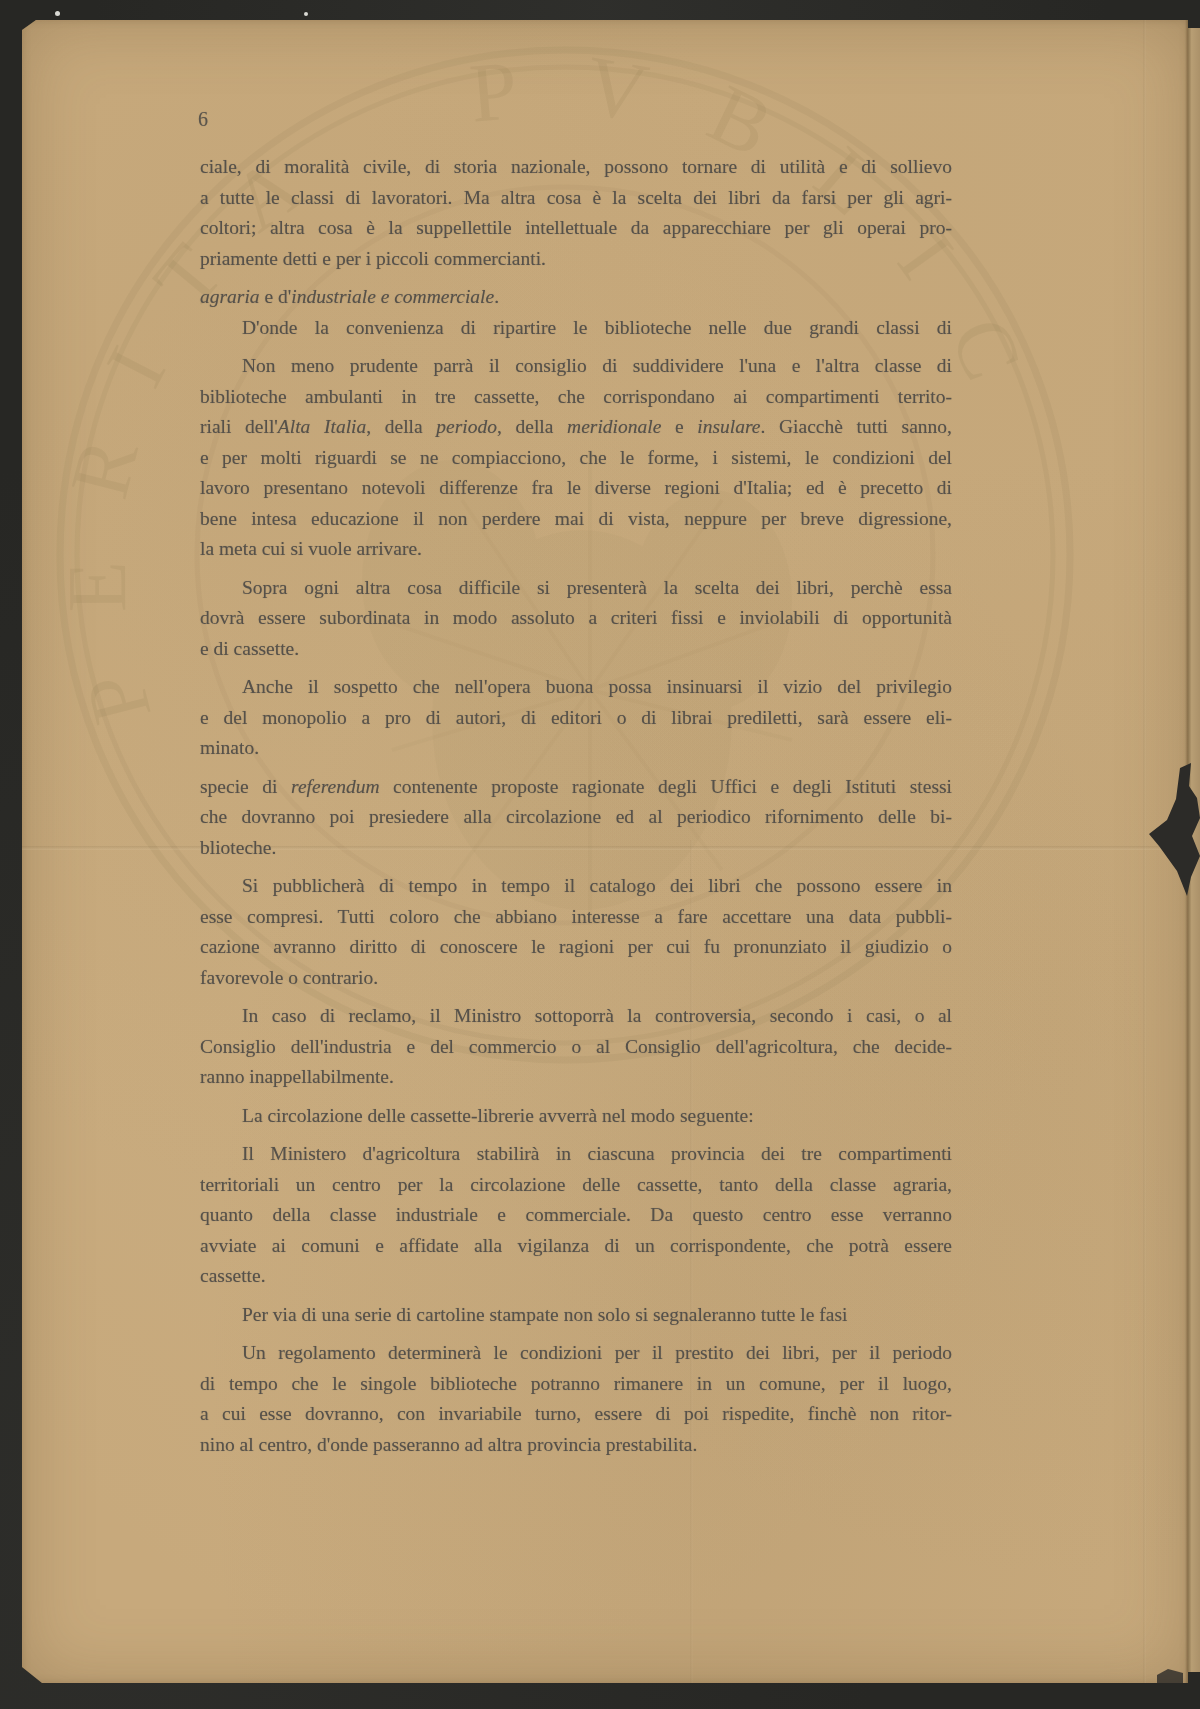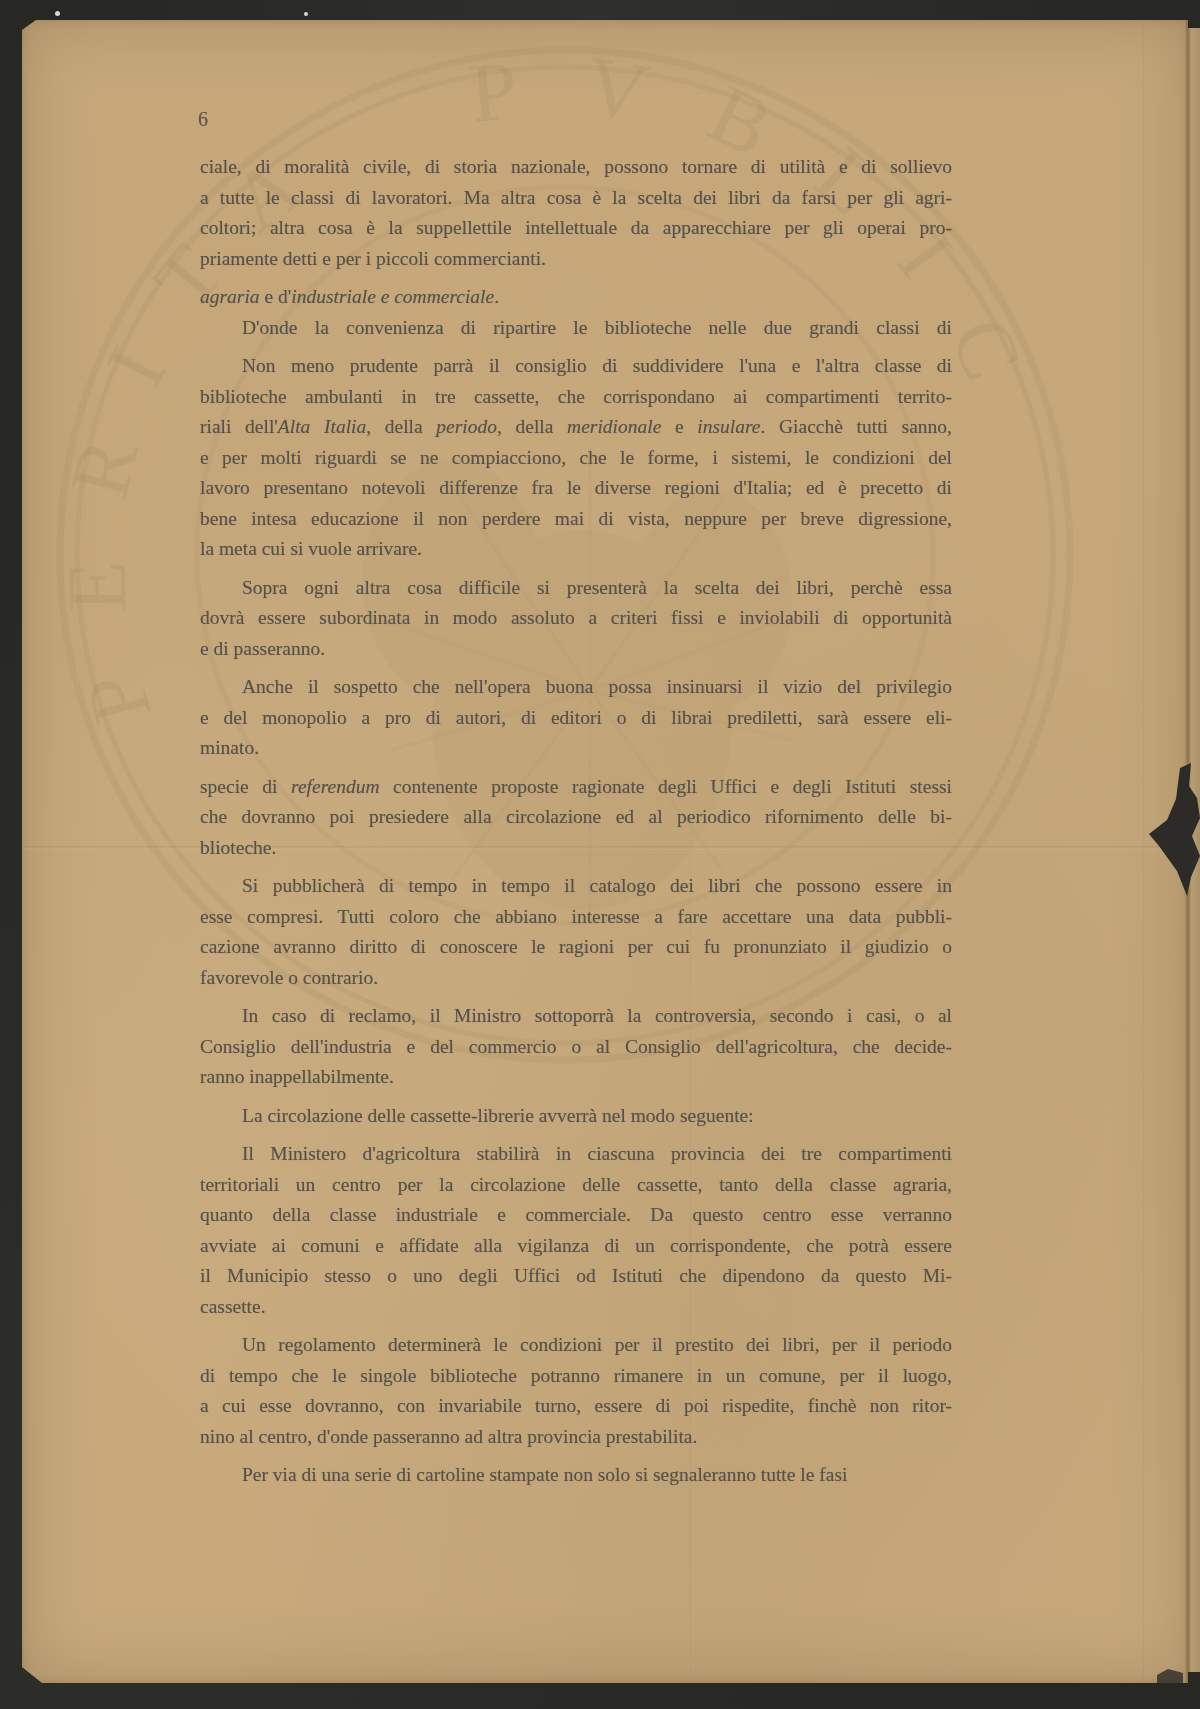--- a/index.html
+++ b/index.html
@@ -117,21 +117,21 @@
           <div class="line"><span>biblioteche ambulanti in tre cassette, che corrispondano ai compartimenti territo-</span></div>
           <div class="line"><span>riali dell'</span><em>Alta Italia</em><span>, della </span><em>periodo</em><span>, della </span><em>meridionale</em><span> e </span><em>insulare</em><span>. Giacchè tutti sanno,</span></div>
           <div class="line"><span>e per molti riguardi se ne compiacciono, che le forme, i sistemi, le condizioni del</span></div>
           <div class="line"><span>lavoro presentano notevoli differenze fra le diverse regioni d'Italia; ed è precetto di</span></div>
           <div class="line"><span>bene intesa educazione il non perdere mai di vista, neppure per breve digressione,</span></div>
           <div class="line last"><span>la meta cui si vuole arrivare.</span></div>
         </div>
         <div class="para">
           <div class="line indent"><span>Sopra ogni altra cosa difficile si presenterà la scelta dei libri, perchè essa</span></div>
           <div class="line"><span>dovrà essere subordinata in modo assoluto a criteri fissi e inviolabili di opportunità</span></div>
-          <div class="line last"><span>e di passeranno.</span></div>
+          <div class="line last"><span>e di cassette.</span></div>
         </div>
         <div class="para">
           <div class="line indent"><span>Anche il sospetto che nell'opera buona possa insinuarsi il vizio del privilegio</span></div>
           <div class="line"><span>e del monopolio a pro di autori, di editori o di librai prediletti, sarà essere eli-</span></div>
           <div class="line last"><span>minato.</span></div>
         </div>
         <div class="para">
           <div class="line"><span>specie di </span><em>referendum</em><span> contenente proposte ragionate degli Uffici e degli Istituti stessi</span></div>
           <div class="line"><span>che dovranno poi presiedere alla circolazione ed al periodico rifornimento delle bi-</span></div>
           <div class="line last"><span>blioteche.</span></div>
@@ -148,31 +148,30 @@
           <div class="line last"><span>ranno inappellabilmente.</span></div>
         </div>
         <div class="para">
           <div class="line last indent"><span>La circolazione delle cassette-librerie avverrà nel modo seguente:</span></div>
         </div>
         <div class="para">
           <div class="line indent"><span>Il Ministero d'agricoltura stabilirà in ciascuna provincia dei tre compartimenti</span></div>
           <div class="line"><span>territoriali un centro per la circolazione delle cassette, tanto della classe agraria,</span></div>
           <div class="line"><span>quanto della classe industriale e commerciale. Da questo centro esse verranno</span></div>
           <div class="line"><span>avviate ai comuni e affidate alla vigilanza di un corrispondente, che potrà essere</span></div>
-          <div class="line"><span>il Municipio stesso o uno degli Uffici od Istituti che dipendono da questo Mi-</span></div>
           <div class="line last"><span>cassette.</span></div>
+        </div>
+        <div class="para">
+          <div class="line last indent"><span>Per via di una serie di cartoline stampate non solo si segnaleranno tutte le fasi</span></div>
         </div>
         <div class="para">
           <div class="line indent"><span>Un regolamento determinerà le condizioni per il prestito dei libri, per il periodo</span></div>
           <div class="line"><span>di tempo che le singole biblioteche potranno rimanere in un comune, per il luogo,</span></div>
           <div class="line"><span>a cui esse dovranno, con invariabile turno, essere di poi rispedite, finchè non ritor-</span></div>
           <div class="line last"><span>nino al centro, d'onde passeranno ad altra provincia prestabilita.</span></div>
-        </div>
-        <div class="para">
-          <div class="line last indent"><span>Per via di una serie di cartoline stampate non solo si segnaleranno tutte le fasi</span></div>
         </div>
       </div>
 
     <div style="position:absolute;right:0;top:0;width:3px;height:100%;background:linear-gradient(90deg,rgba(90,70,40,0.0),rgba(90,70,40,0.45));"></div>
   </div>
 
   <div class="under-strip"></div>
 
   <svg class="tear" width="1200" height="1709" viewBox="0 0 1200 1709">
     <polygon fill="#2c2b28" points="1180,768 1191,763 1189,786 1197,798 1200,818 1192,836 1200,856 1191,877 1187,896 1177,871 1159,846 1149,834 1167,820 1176,799"></polygon>

